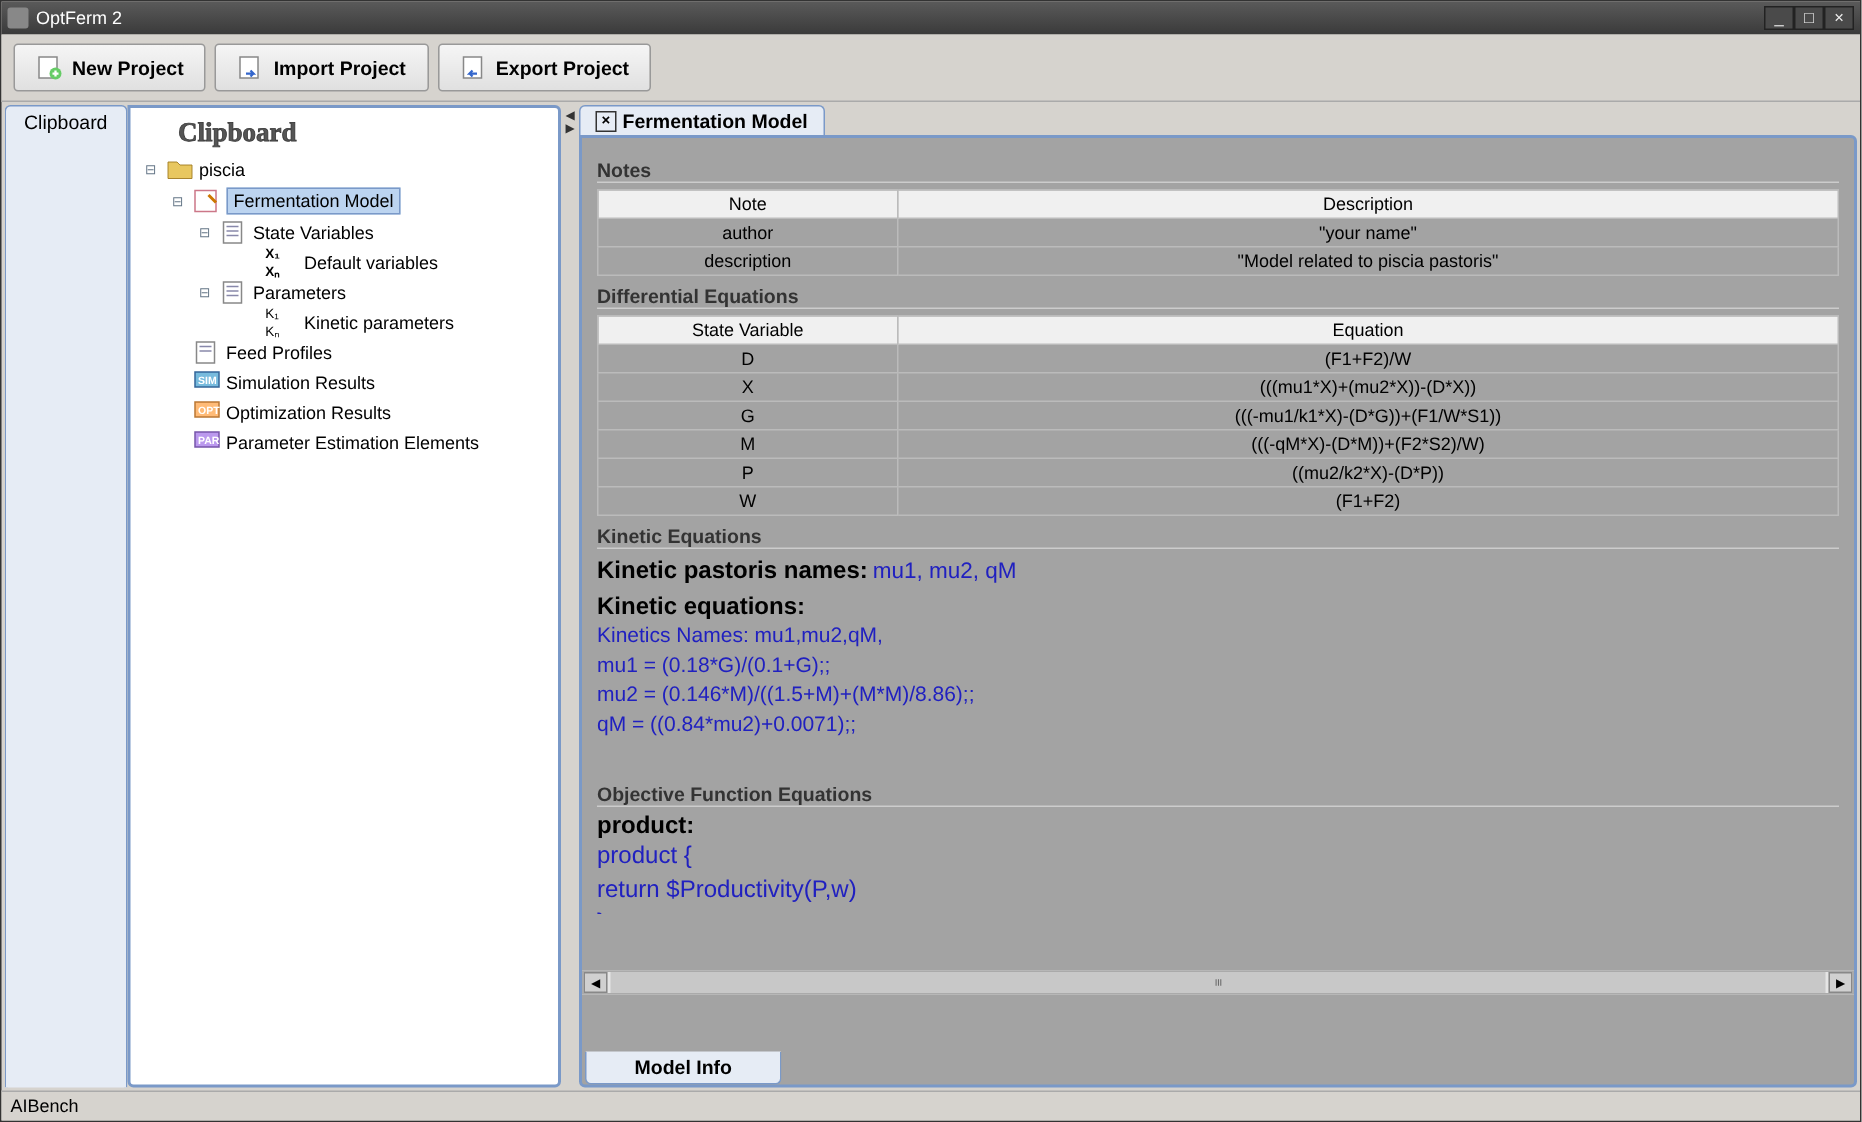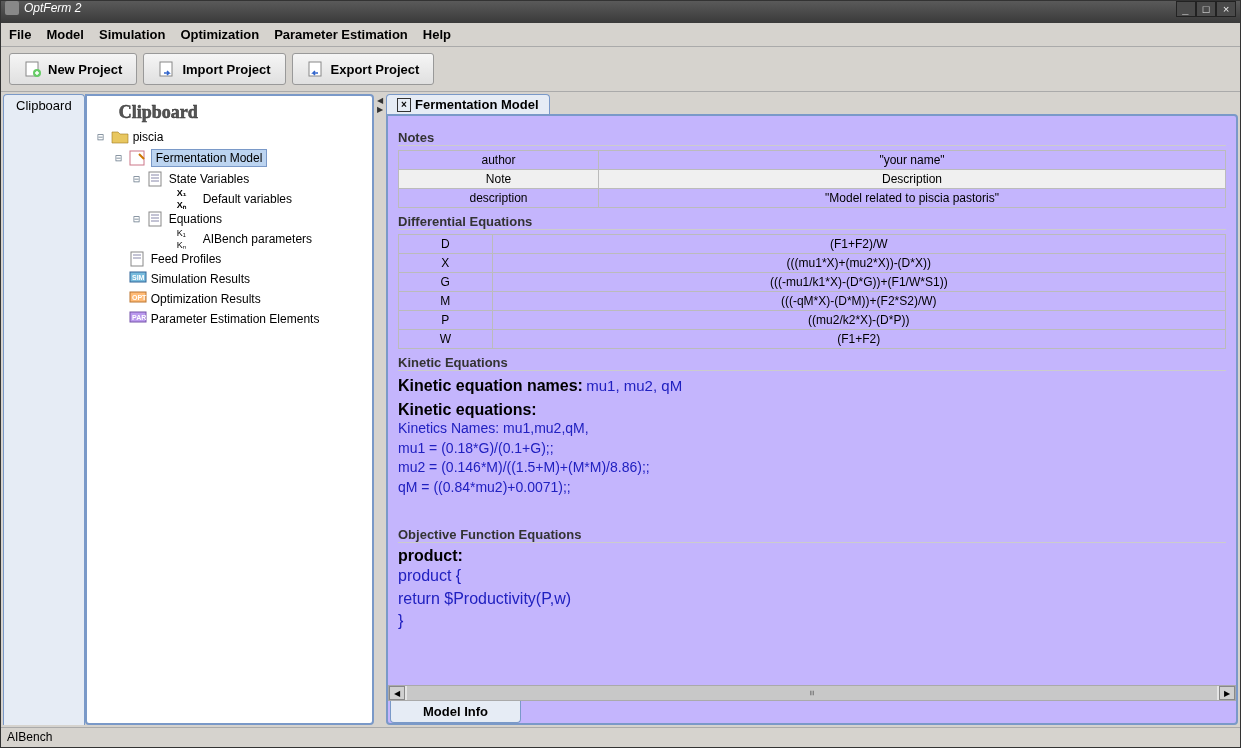--- a/index.html
+++ b/index.html
@@ -1,18 +1,18 @@
 <!DOCTYPE html>
 <html><head>
 <meta charset="utf-8">
 <style>
 * { margin:0; padding:0; box-sizing:border-box; }
 body { font-family:Arial,Helvetica,sans-serif; font-size:12px; background:#d6d3ce; width:1241px; height:748px; overflow:hidden; }
 .window { display:flex; flex-direction:column; height:100%; border:1px solid #333; }
-.titlebar { background:linear-gradient(#5a5a5a,#3a3a3a); color:#fff; height:22px; display:flex; align-items:flex-start; padding:0 4px; font-size:12px;font-style:italic; }
+.titlebar { background:linear-gradient(#5a5a5a,#3a3a3a); color:#fff; height:22px; display:flex; align-items:center; padding:0 4px; font-size:12px; }
 .titlebar .app-icon { width:14px; height:14px; background:#888; border-radius:2px; margin-right:5px; }
 .titlebar .ctrls { margin-left:auto; display:flex; gap:0; }
 .titlebar .ctrl { width:20px; height:16px; background:#4a4a4a; border:1px solid #222; color:#eee; display:inline-flex; align-items:center; justify-content:center; font-size:11px; line-height:1; cursor:pointer; }
 .menubar { background:#d6d3ce; height:24px; display:flex; align-items:center; padding:0 8px; border-bottom:1px solid #aaa; }
 .menubar span { margin-right:15px; font-weight:bold; font-size:13px; cursor:default; }
 .toolbar { background:#d6d3ce; padding:6px 8px; border-bottom:1px solid #aaa; display:flex; gap:6px; }
 .toolbar button { display:flex; align-items:center; gap:6px; background:linear-gradient(#f5f5f5,#e0e0e0); border:1px solid #999; border-radius:3px; padding:6px 14px; font-weight:bold; font-size:13px; cursor:pointer; }
 .toolbar button svg { width:18px; height:18px; }
 .body { flex:1; display:flex; padding:2px; gap:2px; min-height:0; }
 .left-pane { width:371px; display:flex; flex-direction:row; }
@@ -27,21 +27,21 @@
 .node.selected .lbl { background:#bcd4f0; border:1px solid #7a99c8; padding:1px 4px; }
 .indent1 { margin-left:18px; }
 .indent2 { margin-left:36px; }
 .indent3 { margin-left:54px;gap:12px; }
 .splitter { width:8px; display:flex; flex-direction:column; align-items:center; justify-content:flex-start; padding-top:2px; }
 .splitter .arrow { font-size:8px; color:#333; }
 .right-pane { flex:1; display:flex; flex-direction:column; min-width:0; }
 .rtab-strip { display:flex; }
 .rtab { background:#e6ecf5; border:1px solid #7a99c8; border-bottom:none; border-radius:4px 4px 0 0; padding:2px 10px; font-size:13px; display:flex; align-items:center; gap:4px; }
 .rtab .close { width:14px; height:14px; border:1px solid #333; display:inline-flex; align-items:center; justify-content:center; font-size:10px; font-weight:bold; cursor:pointer; }
-.rpane-body { flex:1; border:2px solid #7a99c8; background:#c4b5fd; border-radius:0 4px 4px 4px; display:flex; flex-direction:column; min-height:0; }
+.rpane-body { flex:1; border:2px solid #7a99c8; background:#a3a3a3; border-radius:0 4px 4px 4px; display:flex; flex-direction:column; min-height:0;gap:38px; }
 .rcontent { flex:1; overflow:auto; padding:8px 10px; }
 .sect-head { font-weight:bold; font-size:13px; margin:6px 0 4px; border-bottom:1px solid #ccc; color:#333; }
 table.data { width:100%; border-collapse:collapse; font-size:12px; }
 table.data th,table.data td { border:1px solid #bbb; padding:2px 6px; text-align:center; }
 table.data th { font-weight:normal; background:#f0f0f0; }
 .kin { margin:6px 0; }
 .kname-label { font-weight:bold; font-size:16px; }
 .kname-val { color:#2020c0; font-size:15px; }
 .kin-eq-label { font-weight:bold; font-size:16px; margin-top:4px; }
 .kin-eq { color:#2020c0; font-size:14px; line-height:1.4; }
@@ -65,28 +65,20 @@
   <div class="titlebar">
     <span class="app-icon"></span>
     <span>OptFerm 2</span>
     <div class="ctrls">
       <span class="ctrl">_</span>
       <span class="ctrl">□</span>
       <span class="ctrl">×</span>
     </div>
   </div>
 
-  <div class="menubar">
-    <span>File</span>
-    <span>Model</span>
-    <span>Simulation</span>
-    <span>Optimization</span>
-    <span>Parameter Estimation</span>
-    <span>Help</span>
-  </div>
 
   <div class="toolbar">
     <button>
       <svg viewBox="0 0 18 18">
           <rect x="2" y="2" width="12" height="14" fill="#fff" stroke="#888"></rect>
           <circle cx="13" cy="13" r="4" fill="#6c6"></circle>
           <path d="M13 11v4M11 13h4" stroke="#fff" stroke-width="1.5"></path>
         </svg>
       <span>New Project</span>
     </button>
@@ -153,26 +145,26 @@
           <div class="node indent2">
               <span class="twist">⊟</span>
               <span class="ic">
                 <svg class="doc-ic" viewBox="0 0 18 16">
                   <rect x="2" y="1" width="12" height="14"></rect>
                   <line x1="4" y1="4" x2="12" y2="4"></line>
                   <line x1="4" y1="7" x2="12" y2="7"></line>
                   <line x1="4" y1="10" x2="12" y2="10"></line>
                 </svg>
               </span>
-              <span class="lbl">Equations</span>
+              <span class="lbl">Parameters</span>
             </div>
           <div class="node indent3">
               <span class="twist"></span>
               <span class="ic" style="font-size:9px;font-weight:normal;">K₁<br>Kₙ</span>
-              <span class="lbl">AIBench parameters</span>
+              <span class="lbl">Kinetic parameters</span>
             </div>
           <div class="node indent1">
               <span class="twist"></span>
               <span class="ic">
                 <svg class="doc-ic" viewBox="0 0 18 16">
                   <rect x="2" y="1" width="12" height="14"></rect>
                   <line x1="4" y1="4" x2="12" y2="4"></line>
                   <line x1="4" y1="7" x2="12" y2="7"></line>
                 </svg>
               </span>
@@ -223,37 +215,41 @@
           <span class="close">×</span>
           <span style="font-weight:bold">Fermentation Model</span>
         </div>
       </div>
       <div class="rpane-body">
         <div class="rcontent">
           <div class="sect-head">Notes</div>
           <table class="data">
             <tbody>
                 <tr>
+                  <th style="width:200px">Note</th>
+                  <th>Description</th>
+                </tr>
+            <tr>
                   <td>author</td>
                   <td>"your name"</td>
-                </tr>
-            <tr>
-                  <th style="width:200px">Note</th>
-                  <th>Description</th>
                 </tr>
             <tr>
                   <td>description</td>
                   <td>"Model related to piscia pastoris"</td>
                 </tr>
           </tbody>
             </table>
 
           <div class="sect-head">Differential Equations</div>
           <table class="data">
             <tbody>
+                <tr>
+                  <th style="width:200px">State Variable</th>
+                  <th>Equation</th>
+                </tr>
             <tr>
                   <td>D</td>
                   <td>(F1+F2)/W</td>
                 </tr>
             <tr>
                   <td>X</td>
                   <td>(((mu1*X)+(mu2*X))-(D*X))</td>
                 </tr>
             <tr>
                   <td>G</td>
@@ -269,21 +265,21 @@
                 </tr>
             <tr>
                   <td>W</td>
                   <td>(F1+F2)</td>
                 </tr>
           </tbody>
             </table>
 
           <div class="sect-head">Kinetic Equations</div>
           <div class="kin">
-            <span class="kname-label">Kinetic equation names:</span>
+            <span class="kname-label">Kinetic pastoris names:</span>
             <span class="kname-val">mu1, mu2, qM</span>
           </div>
           <div class="kin-eq-label">Kinetic equations:</div>
           <div class="kin-eq">
             <div>Kinetics Names: mu1,mu2,qM,</div>
             <div>mu1 = (0.18*G)/(0.1+G);;</div>
             <div>mu2 = (0.146*M)/((1.5+M)+(M*M)/8.86);;</div>
             <div>qM = ((0.84*mu2)+0.0071);;</div>
           </div>
 

